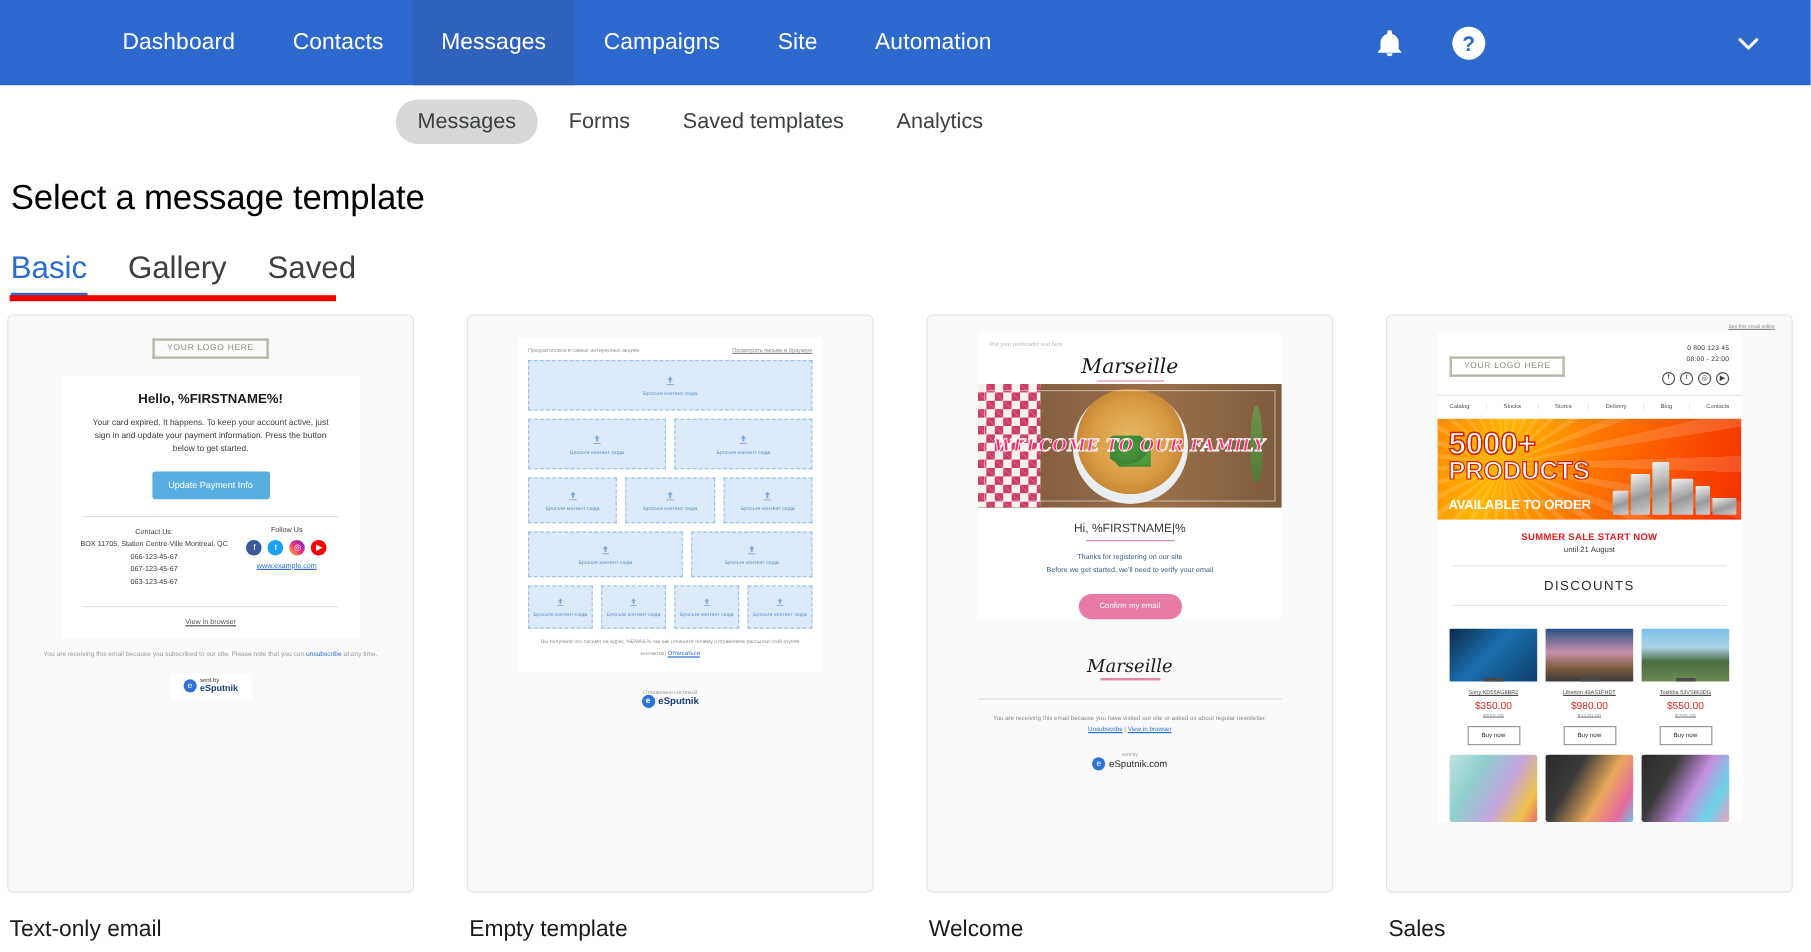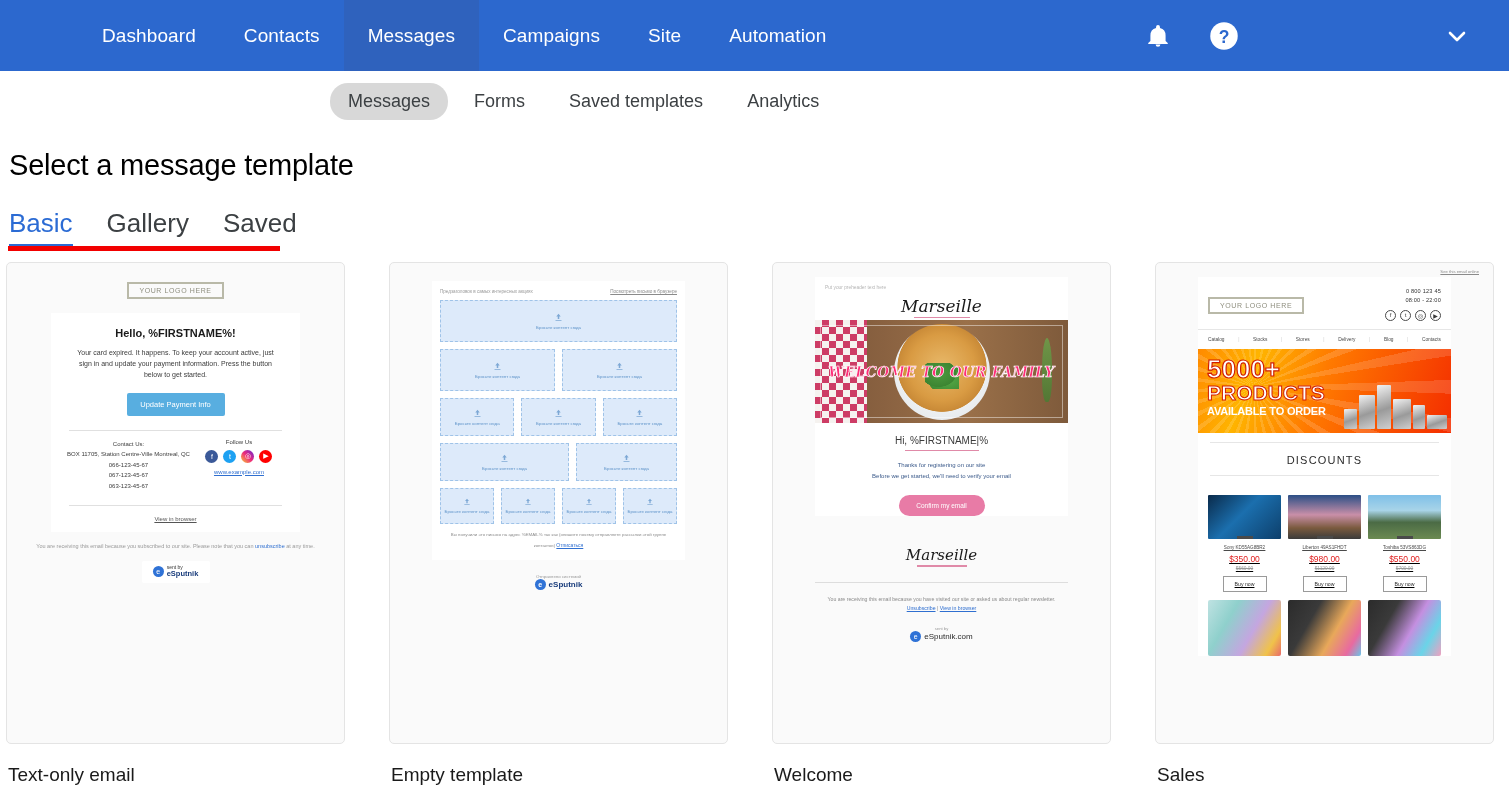--- a/index.html
+++ b/index.html
@@ -330,32 +330,32 @@
   .banner .btxt { position: absolute; left: 9px; top: 9px; }
   .banner .b1 {
     font-size: 26px; font-weight: bold; color: #fff;
     -webkit-text-stroke: 1.2px #d11d00; line-height: .92;
     font-family: "Liberation Sans", sans-serif;
   }
   .banner .b2 {
     font-size: 21px; font-weight: bold; color: #fff;
     -webkit-text-stroke: 1px #d11d00; line-height: .95; margin-top: 1px;
   }
-  .banner .b3 { font-size: 11px; font-weight: bold; color: #fff; letter-spacing: -.2px; margin-top: 2px; }
+  .banner .b3 { font-size: 11px; font-weight: bold; color: #fff; letter-spacing: -.2px; margin-top: 12px; }
   .banner .appliances { position: absolute; right: 4px; bottom: 4px; display: flex; align-items: flex-end; gap: 2px; }
   .banner .appliances i {
     display: block; background: linear-gradient(160deg,#f2f2f2,#9a9a9a 55%,#cfcfcf);
     border-radius: 1px;
   }
   .c4-sale { text-align: center; padding: 10px 0 0 0; }
   .c4-sale .t1 { font-size: 8px; font-weight: bold; color: #e02020; letter-spacing: .2px; }
   .c4-sale .t2 { font-size: 6.5px; color: #3a3a3a; margin-top: 3px; }
   .c4-div { height: 1px; background: #e6e6e6; margin: 9px 12px; }
   .c4-disc { text-align: center; font-size: 11px; color: #2b2b2b; letter-spacing: 1.2px; padding: 2px 0 0 0; }
-  .c4-prods { display: flex; gap: 7px; padding: 10px 10px 0 10px; text-decoration: underline; }
+  .c4-prods { display: flex; gap: 7px; padding: 10px 10px 0 10px; }
   .prod { flex: 1; text-align: center; }
   .prod .img { height: 44px; border-radius: 1px; position: relative; overflow: hidden; }
   .prod .img::after {
     content: ""; position: absolute; left: 50%; transform: translateX(-50%);
     bottom: 0; width: 16px; height: 3px; background: #4a4a4a;
   }
   .p1img { background: linear-gradient(135deg,#0a2a4a,#1b6fae 45%,#0d3f6b); }
   .p2img { background: linear-gradient(180deg,#2b4f86 0%, #c98fa8 45%, #7a5a3e 75%, #3b3b3b 100%); }
   .p3img { background: linear-gradient(180deg,#7fc0e8 0%, #a8d4e8 35%, #4b6b45 62%, #6b8a52 100%); }
   .prod .pname { font-size: 4.6px; color: #4a4a4a; text-decoration: underline; margin-top: 6px; }
@@ -672,20 +672,24 @@
             </div>
             <div class="appliances">
               <i style="width:13px;height:20px"></i>
               <i style="width:16px;height:34px"></i>
               <i style="width:14px;height:44px"></i>
               <i style="width:18px;height:30px"></i>
               <i style="width:12px;height:24px"></i>
               <i style="width:20px;height:14px"></i>
             </div>
           </div>
+          <div class="c4-sale">
+            <div class="t1">SUMMER SALE START NOW</div>
+            <div class="t2">until 21 August</div>
+          </div>
           <div class="c4-div"></div>
           <div class="c4-disc">DISCOUNTS</div>
           <div class="c4-div"></div>
           <div class="c4-prods">
             <div class="prod">
               <div class="img p1img"></div>
               <div class="pname">Sony KD55AG8BR2</div>
               <div class="pnew">$350.00</div>
               <div class="pold">$560.00</div>
               <button class="pbuy">Buy now</button>

